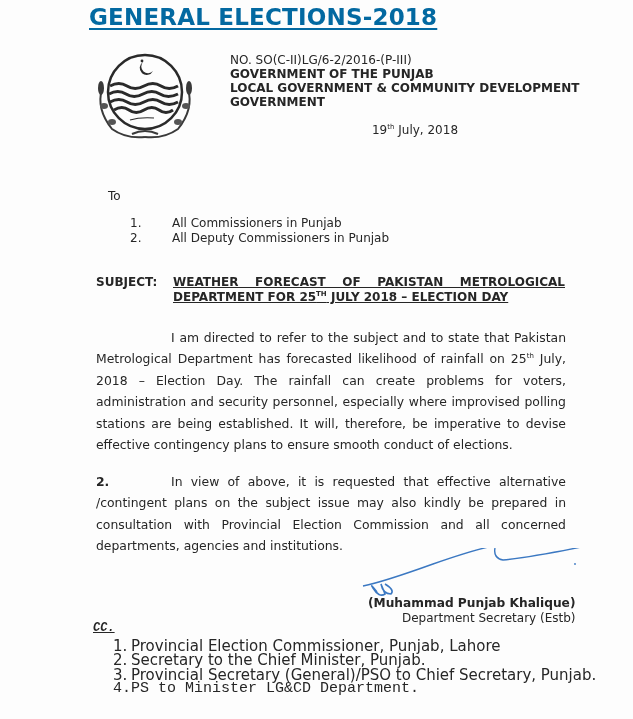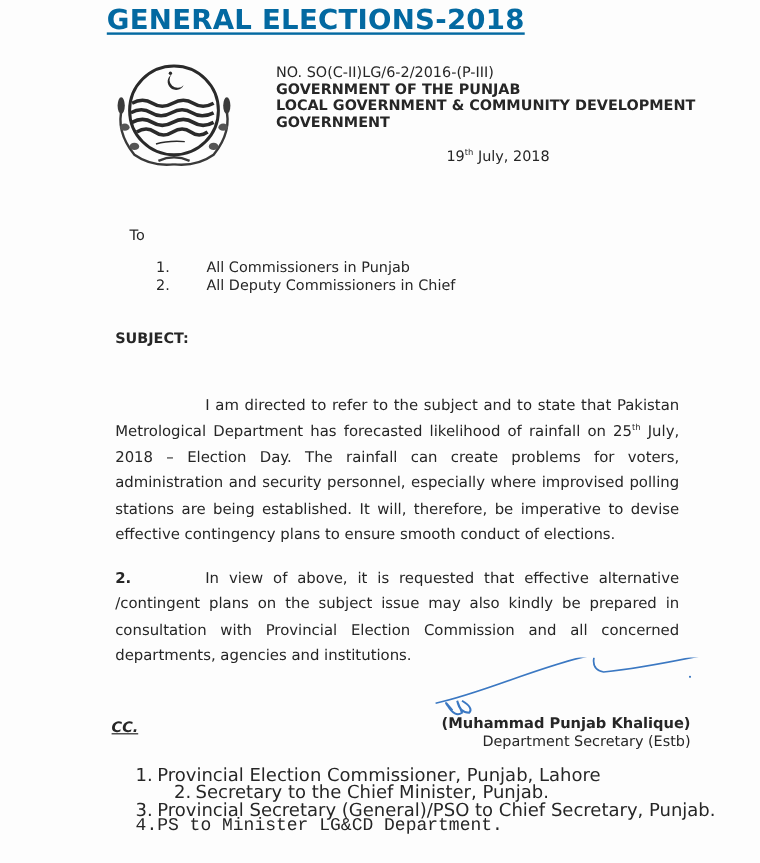--- a/index.html
+++ b/index.html
@@ -28,21 +28,21 @@
   .subj-lbl { left: 96px; top: 275px; font-size: 12px; font-weight: bold; }
   .subj { left: 173px; top: 275px; width: 392px; font-size: 12px; font-weight: bold; line-height: 15px;
           text-decoration: underline; text-align: justify; text-align-last: left; }
   .subj .l1 { display: block; text-align: justify; text-align-last: justify; }
   .para { left: 96px; width: 470px; font-size: 12.4px; line-height: 21.4px; text-align: justify; }
   .para .ind { display: inline-block; width: 75px; }
   .para .num { font-weight: bold; display: inline-block; width: 75px; }
   .sig { left: 355px; top: 548px; width: 278px; height: 50px; }
   .sig-name { left: 368px; top: 596px; font-size: 12.2px; font-weight: bold; white-space: nowrap; }
   .sig-title { left: 402px; top: 611px; font-size: 12px; white-space: nowrap; }
-  .cc-lbl { left: 93px; top: 599px; font-size: 12px; font-weight: bold; font-style: italic; text-decoration: underline; }
+  .cc-lbl { left: 93px; top: 621px; font-size: 12px; font-weight: bold; font-style: italic; text-decoration: underline; font-family: Liberation Mono, monospace; }
   .cc-item { left: 113px; font-size: 15px; white-space: nowrap; }
   .cc-item .n { display: inline-block; width: 18px; }
 </style>
 </head>
 <body>
 
 <div class="abs title">GENERAL ELECTIONS-2018</div>
 
 <svg class="abs logo" viewBox="0 0 130 110">
   <circle cx="65" cy="48" r="37" fill="none" stroke="#2a2a2a" stroke-width="2.5"></circle>
@@ -67,38 +67,40 @@
 <div class="abs hdr" style="top:53px;">NO. SO(C-II)LG/6-2/2016-(P-III)</div>
 <div class="abs hdr b" style="top:67px;">GOVERNMENT OF THE PUNJAB</div>
 <div class="abs hdr b" style="top:81px;">LOCAL GOVERNMENT &amp; COMMUNITY DEVELOPMENT</div>
 <div class="abs hdr b" style="top:95px;">GOVERNMENT</div>
 
 <div class="abs date"><span>19</span><sup>th</sup><span> July, 2018</span></div>
 
 <div class="abs to">To</div>
 
 <div class="abs addr" style="top:216px;"><span class="n">1.</span><span>All Commissioners in Punjab</span></div>
-<div class="abs addr" style="top:231px;"><span class="n">2.</span><span>All Deputy Commissioners in Chief</span></div>
+<div class="abs addr" style="top:231px;"><span class="n">2.</span><span>All Deputy Commissioners in Punjab</span></div>
 
 <div class="abs subj-lbl">SUBJECT:</div>
 <div class="abs subj">
+  <span class="l1">WEATHER FORECAST OF PAKISTAN METROLOGICAL</span>
+  <span><span>DEPARTMENT FOR 25</span><sup>TH</sup><span> JULY 2018 – ELECTION DAY</span></span>
 </div>
 
 <div class="abs para" style="top:327px;"><span class="ind"></span><span>I am directed to refer to the subject and to state that Pakistan Metrological Department has forecasted likelihood of rainfall on 25</span><sup>th</sup><span> July, 2018 – Election Day. The rainfall can create problems for voters, administration and security personnel, especially where improvised polling stations are being established. It will, therefore, be imperative to devise effective contingency plans to ensure smooth conduct of elections.</span></div>
 
 <div class="abs para" style="top:471px;"><span class="num">2.</span><span>In view of above, it is requested that effective alternative /contingent plans on the subject issue may also kindly be prepared in consultation with Provincial Election Commission and all concerned departments, agencies and institutions.</span></div>
 
 <svg class="abs sig" viewBox="0 0 278 50">
   <path d="M8 38 q20 -4 70 -22 q40 -14 60 -18" fill="none" stroke="#3b78c2" stroke-width="1.4"></path>
   <path d="M140 0 q-2 10 8 12 q40 -4 120 -22" fill="none" stroke="#3b78c2" stroke-width="1.4"></path>
   <path d="M22 44 q-8 -10 -4 -4 q6 10 12 6 l-4 -10 q2 10 10 10 q4 -4 -6 -10" fill="none" stroke="#3b78c2" stroke-width="1.6"></path>
   <circle cx="220" cy="16" r="0.9" fill="#3b78c2"></circle>
 </svg>
 
 <div class="abs sig-name">(Muhammad Punjab Khalique)</div>
 <div class="abs sig-title">Department Secretary (Estb)</div>
 
 <div class="abs cc-lbl">CC.</div>
 <div class="abs cc-item" style="top:637px;"><span class="n">1.</span><span>Provincial Election Commissioner, Punjab, Lahore</span></div>
-<div class="abs cc-item" style="top:651px;margin-left:32px;"><span class="n">2.</span><span>Secretary to the Chief Minister, Punjab.</span></div>
+<div class="abs cc-item" style="top:651px;"><span class="n">2.</span><span>Secretary to the Chief Minister, Punjab.</span></div>
 <div class="abs cc-item" style="top:666px;"><span class="n">3.</span><span>Provincial Secretary (General)/PSO to Chief Secretary, Punjab.</span></div>
 <div class="abs cc-item" style="top:680px;font-family:Liberation Mono, monospace;"><span class="n">4.</span><span>PS to Minister LG&amp;CD Department.</span></div>
 <div class="abs cc-item" style="top:734px;"><span class="n">5.</span><span>PSO to Secretary, LG&amp;CD Department.</span></div>
 
 </body></html>

